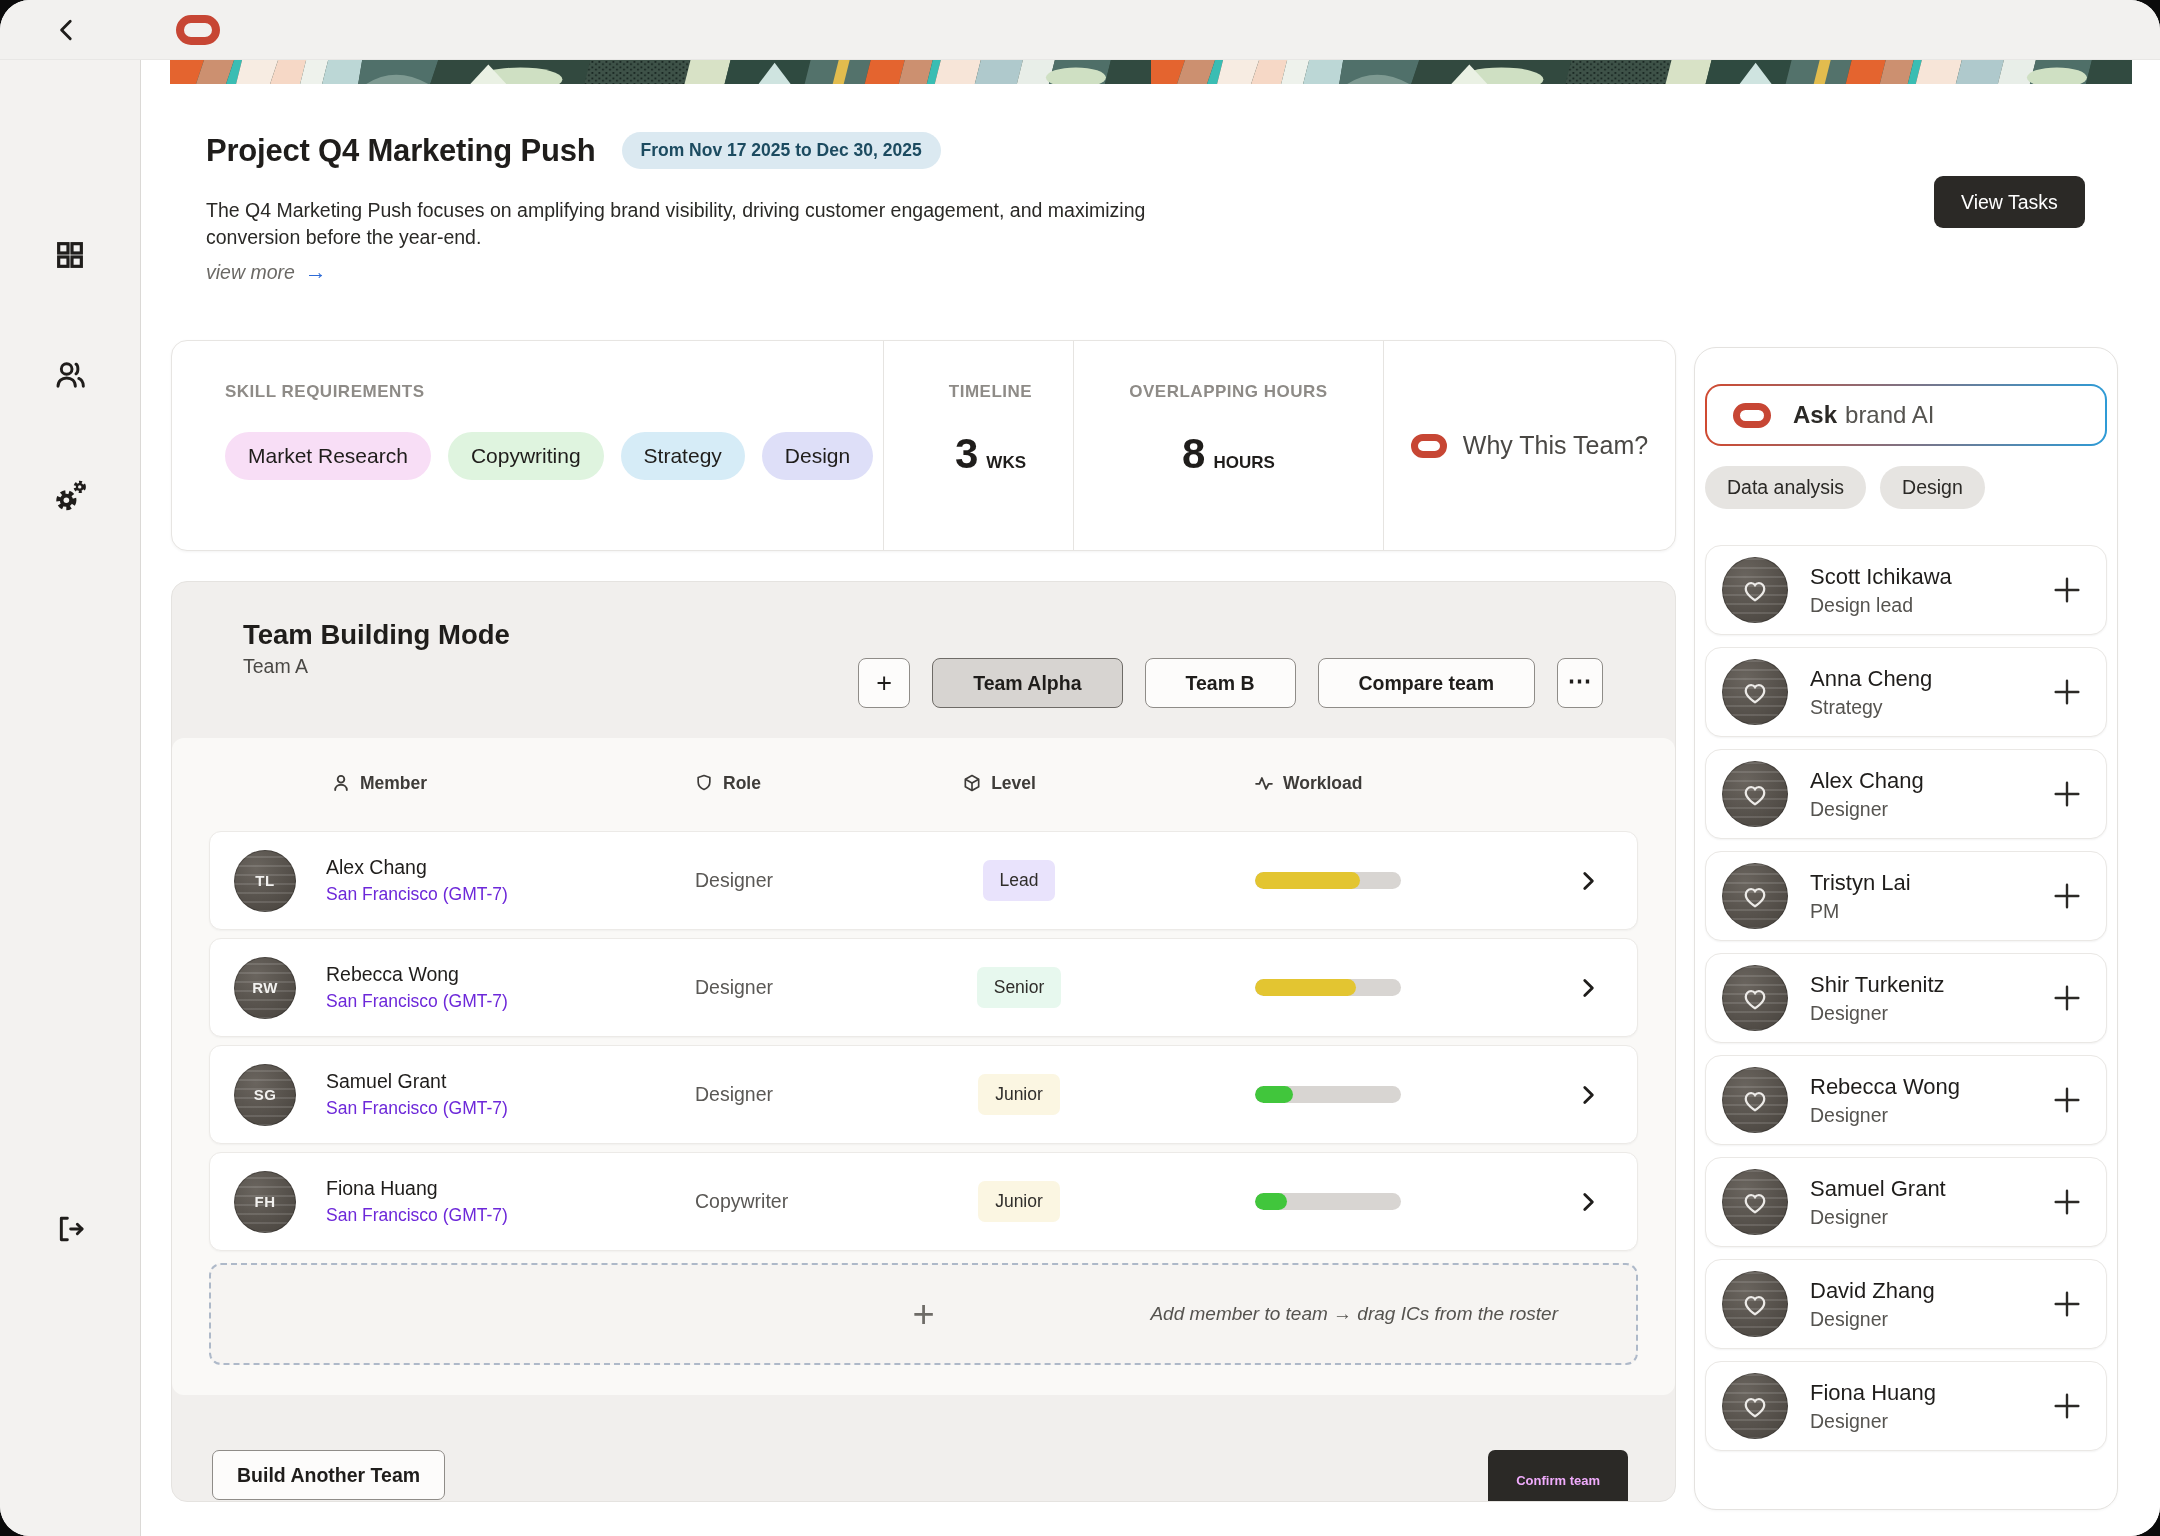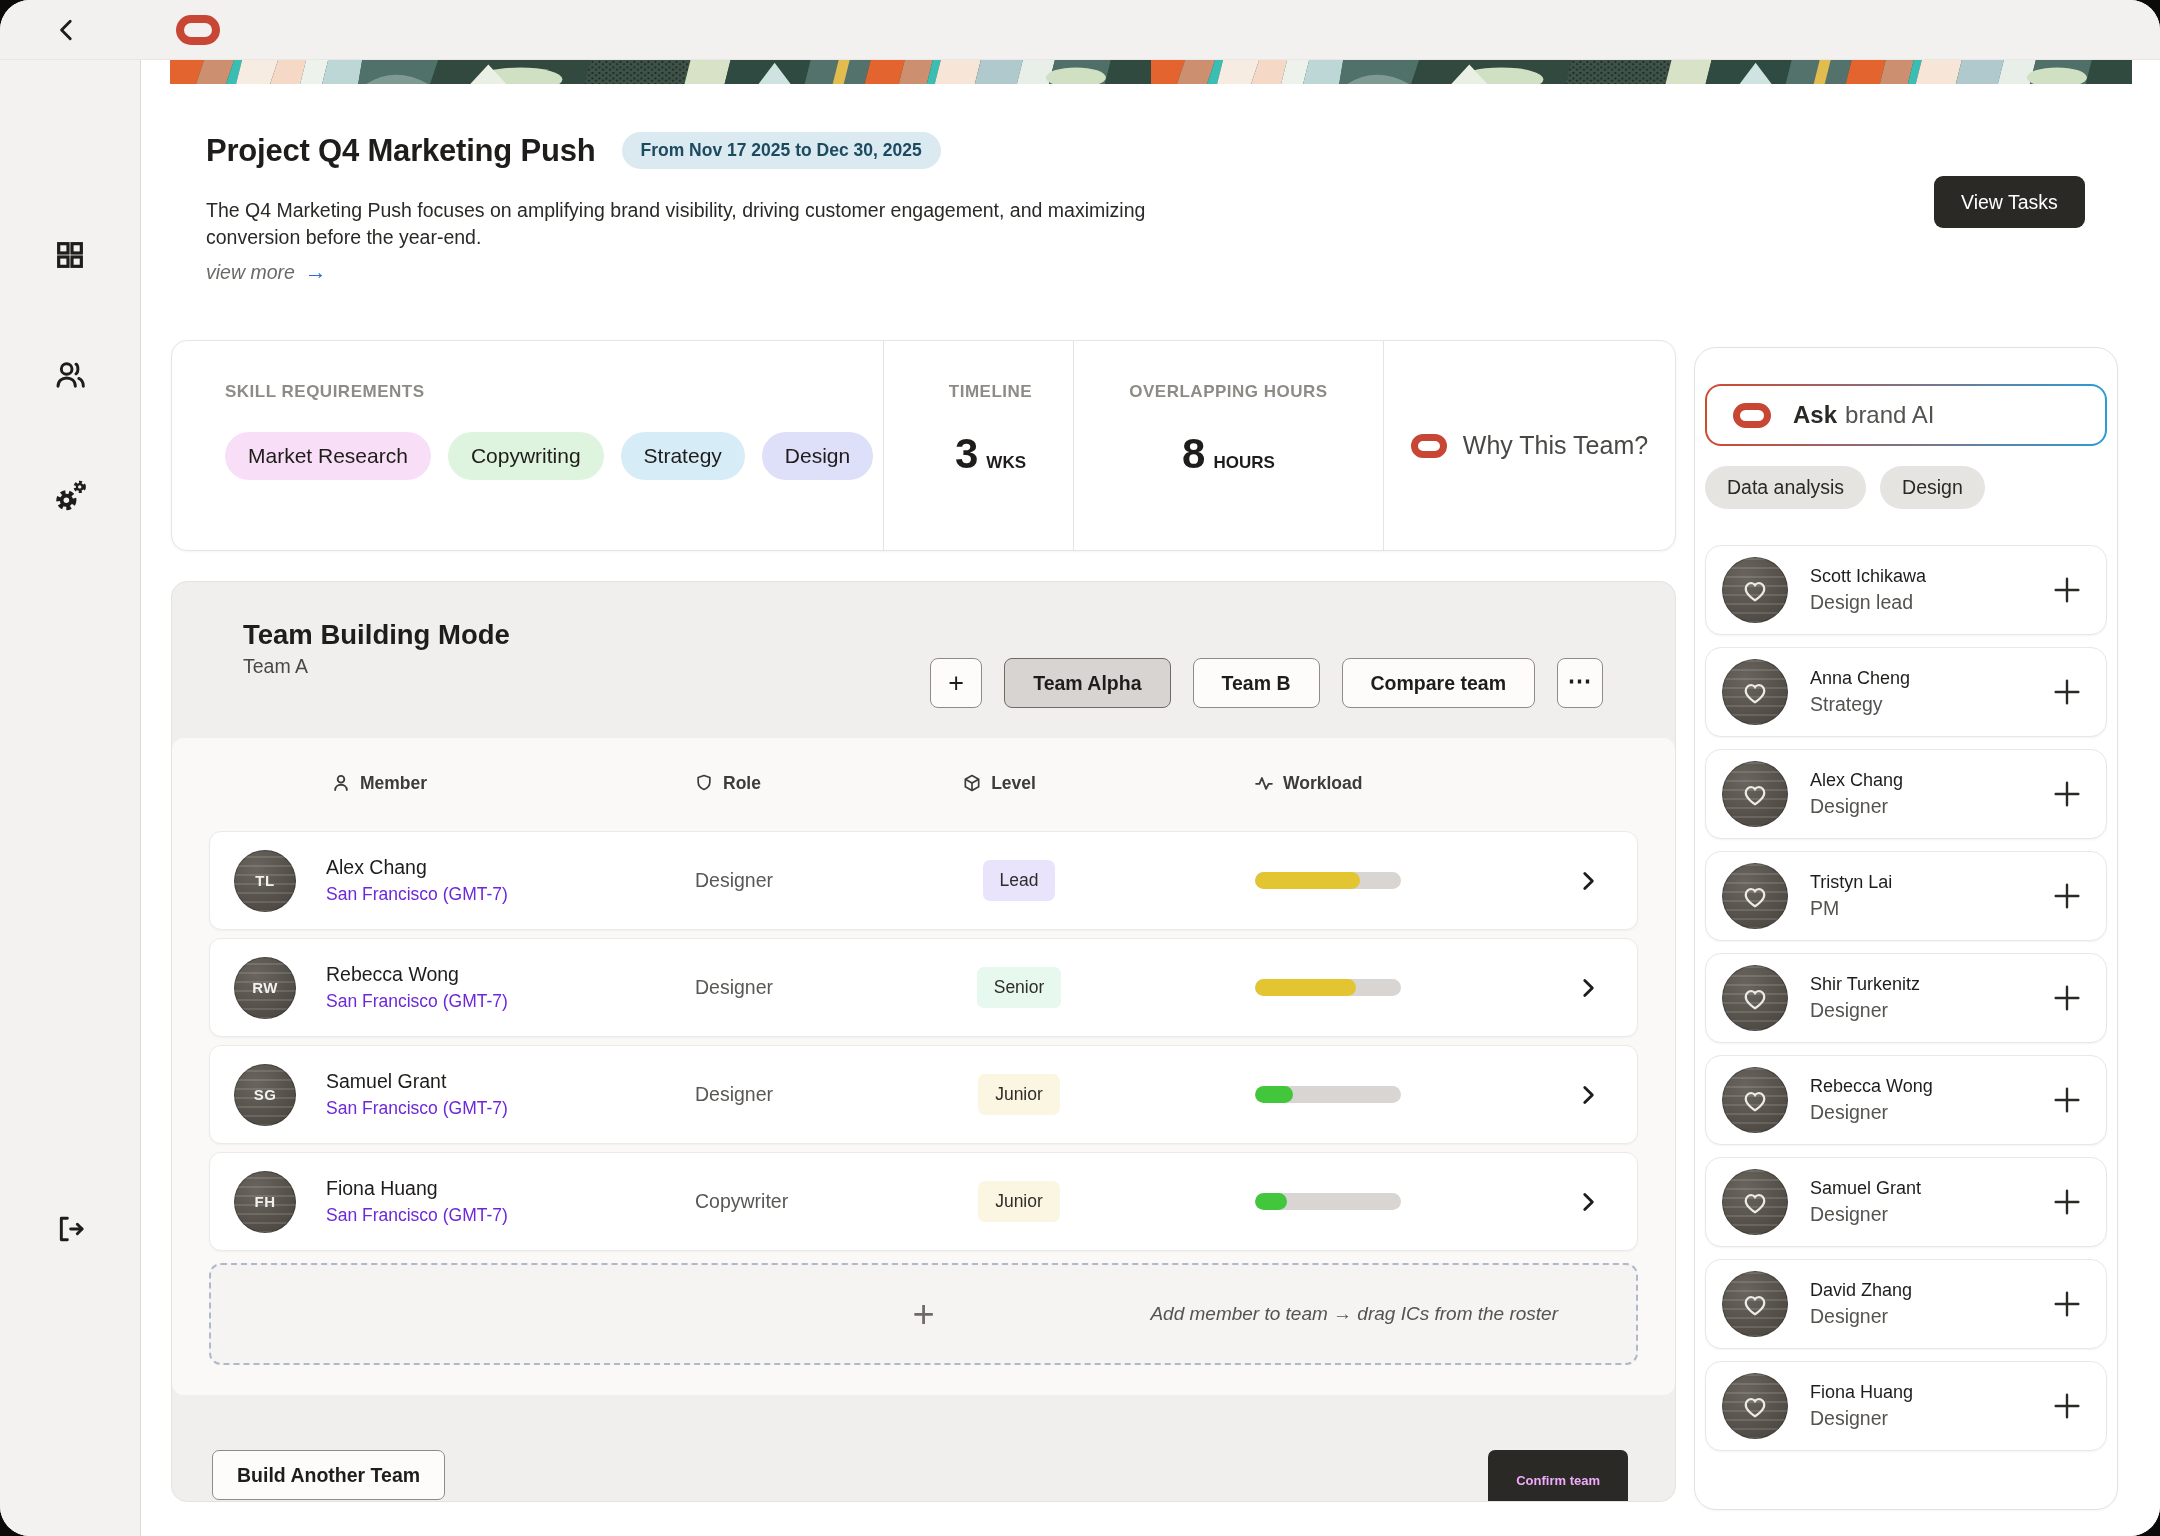--- a/index.html
+++ b/index.html
@@ -48,21 +48,21 @@
   .why-label{font-size:25px;color:#4A4845;font-weight:500;}
 
   
   .team-card{position:absolute;left:30px;top:522px;width:1505px;height:921px;background:#F1EFED;border:1px solid #E5E3E0;border-radius:16px;box-sizing:border-box;overflow:hidden;}
   .tc-header{position:relative;height:119px;}
   .tc-title{margin:37px 0 0 71px;font-size:27.5px;font-weight:700;color:#1F1D1B;}
   .tc-subtitle{margin:4px 0 0 71px;font-size:19.5px;color:#4A4845;}
   .tc-toolbar{position:absolute;right:72px;top:39px;display:flex;align-items:center;gap:22px;}
   .tb-btn{box-sizing:border-box;height:50px;background:#FDFCFB;border:1.5px solid #8F8C88;border-radius:8px;font-size:19.5px;font-weight:600;color:#1F1D1B;cursor:pointer;font-family:inherit;display:flex;align-items:center;justify-content:center;}
   .tb-square{width:52px;font-size:27px;font-weight:400;}
-  .tb-tab{padding:0 28px;}
+  .tb-tab{padding:0 40px;}
   .tb-tab.active{background:#D7D4D1;border-color:#6E6B67;}
   .tb-more{width:46px;font-size:24px;font-weight:700;letter-spacing:1px;padding-bottom:6px;}
 
   .table-section{box-sizing:border-box;background:#FAF9F7;border-radius:12px;height:657px;padding:30px 37px 0 37px;}
   .tgrid{display:grid;grid-template-columns:116px 344px 200px 260px 300px 1fr;align-items:center;}
   .thead{height:40px;color:#3E3C39;font-size:17.5px;font-weight:600;}
   .th-cell{display:flex;align-items:center;gap:9px;}
   .th-member{grid-column:1/3;margin-left:122px;}
   .th-role{padding-left:25px;}
   .th-level{justify-content:center;}
@@ -95,21 +95,21 @@
   .ask-box{box-sizing:border-box;margin:36px 10px 0 10px;height:62px;border-radius:16px;border:2px solid transparent;background:linear-gradient(#fff,#fff) padding-box,linear-gradient(90deg,#D04A31,#2E9BD6) border-box;display:flex;align-items:center;cursor:text;}
   .ask-box .oracle-logo{width:38px;height:25px;border-width:7px;margin-left:26px;}
   .ask-text{margin-left:22px;font-size:24px;color:#55534F;}
   .ask-text b{color:#2B2926;font-weight:700;margin-right:8px;}
   .filter-row{display:flex;gap:14px;margin:20px 10px 0 10px;}
   .filter-pill{background:#E6E4E1;color:#2B2926;font-size:19.5px;padding:10px 22px;border-radius:999px;border:none;cursor:pointer;font-family:inherit;}
   .people{margin:36px 10px 0 10px;display:flex;flex-direction:column;gap:12px;}
   .person-card{box-sizing:border-box;position:relative;height:90px;background:#fff;border:1.5px solid #EAE8E5;border-radius:16px;box-shadow:0 1px 2px rgba(0,0,0,.05);display:flex;align-items:center;cursor:grab;}
   .p-avatar{width:66px;height:66px;margin-left:16px;border-radius:50%;background-color:#59534C;background-image:repeating-linear-gradient(0deg,rgba(255,255,255,.12) 0 2px,transparent 2px 9px),radial-gradient(circle at 35% 30%,rgba(255,255,255,.10),rgba(0,0,0,.22));display:flex;align-items:center;justify-content:center;box-shadow:inset 0 0 0 1px rgba(0,0,0,.25);}
   .p-info{margin-left:22px;}
-  .p-name{font-size:18px;font-weight:500;color:#1F1D1B;}
+  .p-name{font-size:22px;font-weight:500;color:#1F1D1B;}
   .p-role{margin-top:4px;font-size:19.5px;color:#55534F;}
   .p-add{position:absolute;right:16px;top:50%;transform:translateY(-50%);width:46px;height:46px;background:none;border:none;cursor:pointer;color:#2B2926;display:flex;align-items:center;justify-content:center;padding:0;}
 </style>
 </head>
 <body>
 
 <div class="window">
 
   <header class="topbar">
     <button class="back-btn" aria-label="back">

